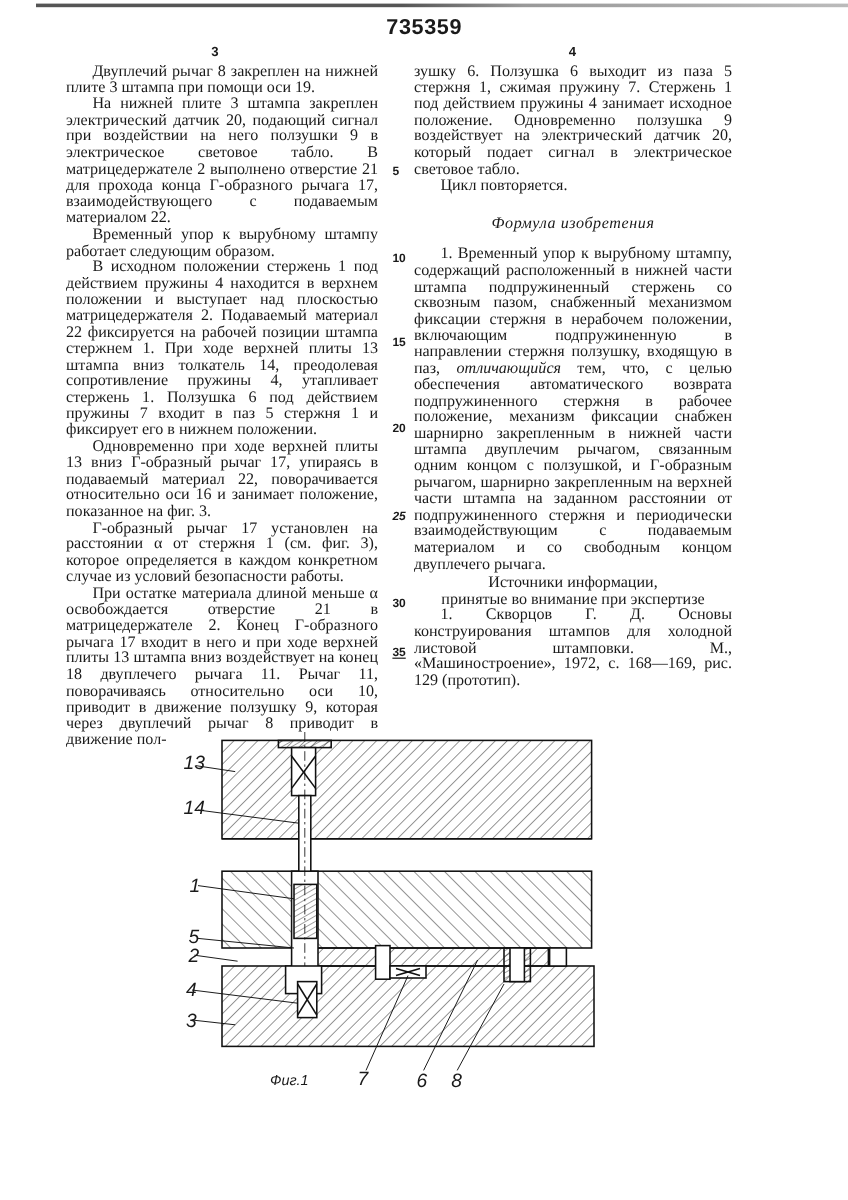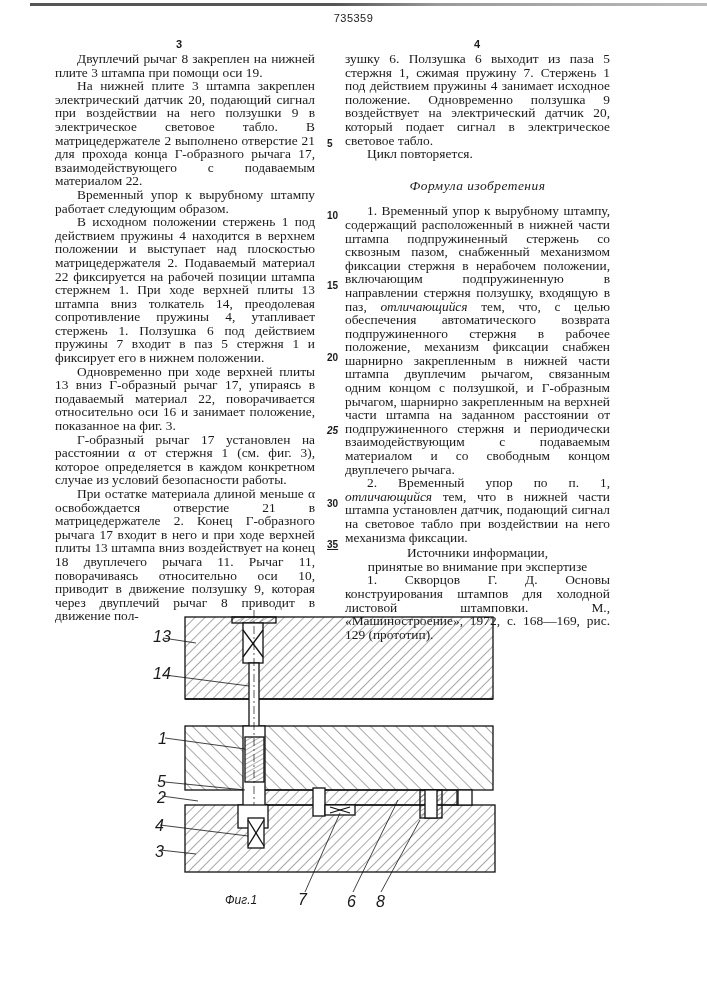--- a/index.html
+++ b/index.html
@@ -1,21 +1,21 @@
 <!DOCTYPE html>
 <html><head>
 <meta charset="utf-8">
 <style>
   html, body { margin:0; padding:0; background:#ffffff; }
   body { width:707px; height:1000px; position:relative; overflow:hidden;
          font-family:"Liberation Serif", "DejaVu Serif", serif; color:#1a1a1a; }
   .topline { position:absolute; left:30px; top:3px; width:677px; height:3px;
              background:linear-gradient(to right,#555 0%,#555 45%,#999 60%,#bbb 100%); }
   .patno { position:absolute; left:0; width:707px; top:12px; text-align:center;
-           font-family:"Liberation Sans", sans-serif; font-size:11px; letter-spacing:0.5px; }
+           font-family:"Liberation Sans", sans-serif; font-size:18px; letter-spacing:0.5px;font-weight:bold; }
   .colno { position:absolute; top:38px; font-family:"Liberation Sans", sans-serif;
            font-weight:bold; font-size:11px; }
   .col { position:absolute; top:52px; font-size:13.4px; line-height:13.6px; text-align:justify; }
   .col p { margin:0; }
   .col p.ind { text-indent:22px; }
   #colL { left:55px; width:260px; }
   #colR { left:345px; width:265px; }
   .linenums { position:absolute; left:327px; top:0; font-family:"Liberation Sans", sans-serif;
               font-weight:bold; font-size:10px; }
   .linenums span { position:absolute; left:0; }
@@ -51,21 +51,20 @@
   <span style="top:425px;font-style:italic;">25</span>
   <span style="top:498px;">30</span>
   <span style="top:539px;text-decoration:underline;">35</span>
 </div>
 
 <div class="col" id="colR">
   <p>зушку 6. Ползушка 6 выходит из паза 5 стержня 1, сжимая пружину 7. Стержень 1 под действием пружины 4 занимает исходное положение. Одновременно ползушка 9 воздействует на электрический датчик 20, который подает сигнал в электрическое световое табло.</p>
   <p class="ind">Цикл повторяется.</p>
   <p class="heading">Формула изобретения</p>
   <p class="ind"><span>1. Временный упор к вырубному штампу, содержащий расположенный в нижней части штампа подпружиненный стержень со сквозным пазом, снабженный механизмом фиксации стержня в нерабочем положении, включающим подпружиненную в направлении стержня ползушку, входящую в паз, </span><em>отличающийся</em><span> тем, что, с целью обеспечения автоматического возврата подпружиненного стержня в рабочее положение, механизм фиксации снабжен шарнирно закрепленным в нижней части штампа двуплечим рычагом, связанным одним концом с ползушкой, и Г-образным рычагом, шарнирно закрепленным на верхней части штампа на заданном расстоянии от подпружиненного стержня и периодически взаимодействующим с подаваемым материалом и со свободным концом двуплечего рычага.</span></p>
-  <p class="ind"><span>2. Временный упор по п. 1, </span><em>отличающийся</em><span> тем, что в нижней части штампа установлен датчик, подающий сигнал на световое табло при воздействии на него механизма фиксации.</span></p>
   <p class="center" style="margin-top:2px;">Источники информации,</p>
   <p class="center">принятые во внимание при экспертизе</p>
   <p class="ind">1. Скворцов Г. Д. Основы конструирования штампов для холодной листовой штамповки. М., «Машиностроение», 1972, с. 168—169, рис. 129 (прототип).</p>
 </div>
 
 <svg class="fig" width="707" height="1000" xmlns="http://www.w3.org/2000/svg">
   <defs>
     <pattern id="hatchA" patternUnits="userSpaceOnUse" width="7" height="7" patternTransform="rotate(45)">
       <line x1="0" y1="0" x2="0" y2="7" stroke="#222" stroke-width="0.8"></line>
     </pattern>

